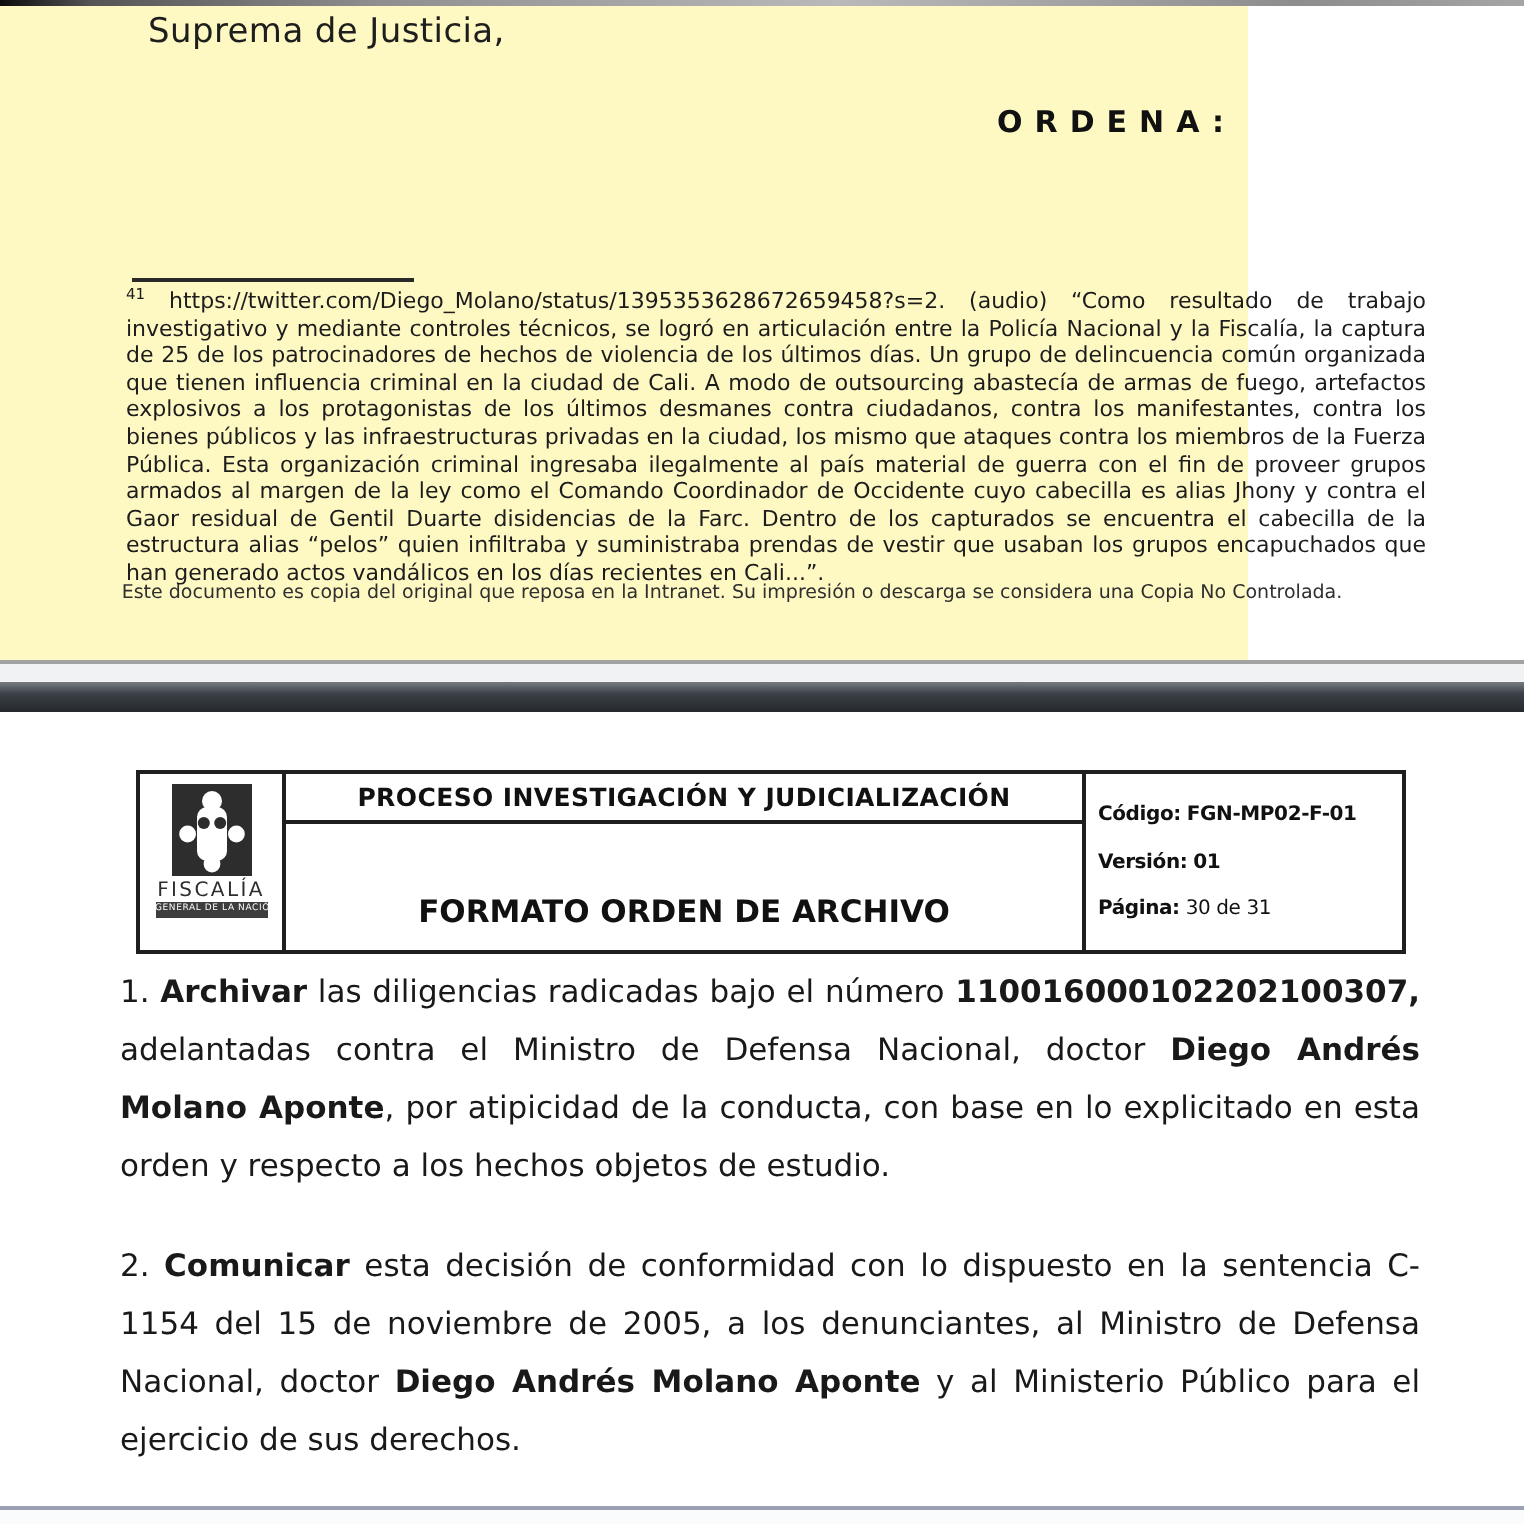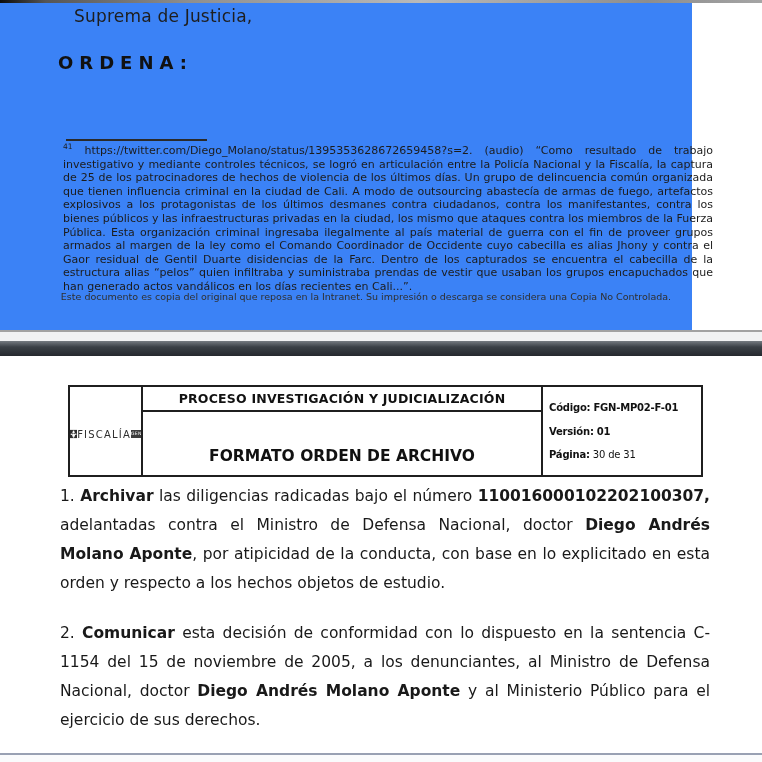--- a/index.html
+++ b/index.html
@@ -9,44 +9,44 @@
     color:#1b1b1b;position:relative;
   }
   .abs{position:absolute;}
   .b{font-weight:bold;}
 
   
   .top-edge{top:0;left:0;width:762px;height:3px;
     background:linear-gradient(to right,#0c0c0c 0%,#555 6%,#8f8f8f 25%,#b9b9b9 55%,#8d8d8d 85%,#a5a5a5 100%);}
 
   
-  .page1{top:3px;left:0;width:692px;height:330px;background:#3b82f6;}
+  .page1{top:3px;left:0;width:624px;height:330px;background:#fef9c3;}
   .suprema{left:74px;top:3px;font-size:17px;letter-spacing:0.2px;color:#1e1e1e;}
-  .ordena{left:58px;top:49px;width:560px;margin:0;text-align:left;
-    font-size:18px;font-weight:bold;letter-spacing:6px;color:#111;}
+  .ordena{left:58px;top:49px;width:560px;margin:0;text-align:right;
+    font-size:15px;font-weight:bold;letter-spacing:6px;color:#111;}
   .fn-rule{left:66px;top:136px;width:141px;height:0;border-top:2px solid #2a2a2a;}
   .footnote{left:63px;top:141px;width:650px;margin:0;font-size:11px;line-height:13.6px;
     text-align:justify;color:#1c1c1c;}
   .footnote sup{font-size:7.5px;line-height:0;}
   .fn-link{cursor:pointer;}
   .copy-note{left:58px;top:288px;width:616px;text-align:center;font-size:9.5px;color:#2f2f2f;}
 
   
   .page1-bottom{top:330px;left:0;width:762px;height:2px;background:#a2a2a2;}
   .page-gap{top:332px;left:0;width:762px;height:9px;background:#f1f2f3;}
   .separator{top:341px;left:0;width:762px;height:15px;
     background:linear-gradient(180deg,#757b81 0%,#3a4046 40%,#25292e 100%);}
 
   
   .page2{top:356px;left:0;width:762px;height:397px;background:#fff;}
 
   .doc-table{left:68px;top:29px;width:635px;height:92px;display:flex;
     border:2px solid #1f1f1f;box-sizing:border-box;background:#fff;}
   .cell{box-sizing:border-box;}
-  .logo-cell{width:73px;border-right:2px solid #1f1f1f;display:flex;flex-direction:row;
+  .logo-cell{width:73px;border-right:2px solid #1f1f1f;display:flex;flex-direction:column;
     align-items:center;justify-content:flex-start;padding-top:5px;}
   .logo-cell svg{display:block;}
   .brand{font-size:10px;letter-spacing:1.2px;color:#2e2e2e;margin-top:2px;white-space:nowrap;}
   .brand-sub{width:56px;height:8px;background:#3d3d3d;color:#fff;font-size:4.5px;
     line-height:8px;text-align:center;letter-spacing:0.3px;white-space:nowrap;overflow:hidden;}
   .mid-cell{flex:1;display:flex;flex-direction:column;}
   .proc-row{height:23px;border-bottom:2px solid #1f1f1f;display:flex;align-items:center;
     justify-content:center;font-weight:bold;font-size:12.5px;letter-spacing:0.2px;color:#111;}
   .fmt-row{flex:1;display:flex;align-items:center;justify-content:center;font-weight:bold;
     font-size:15.5px;color:#111;margin-top:25px;}

